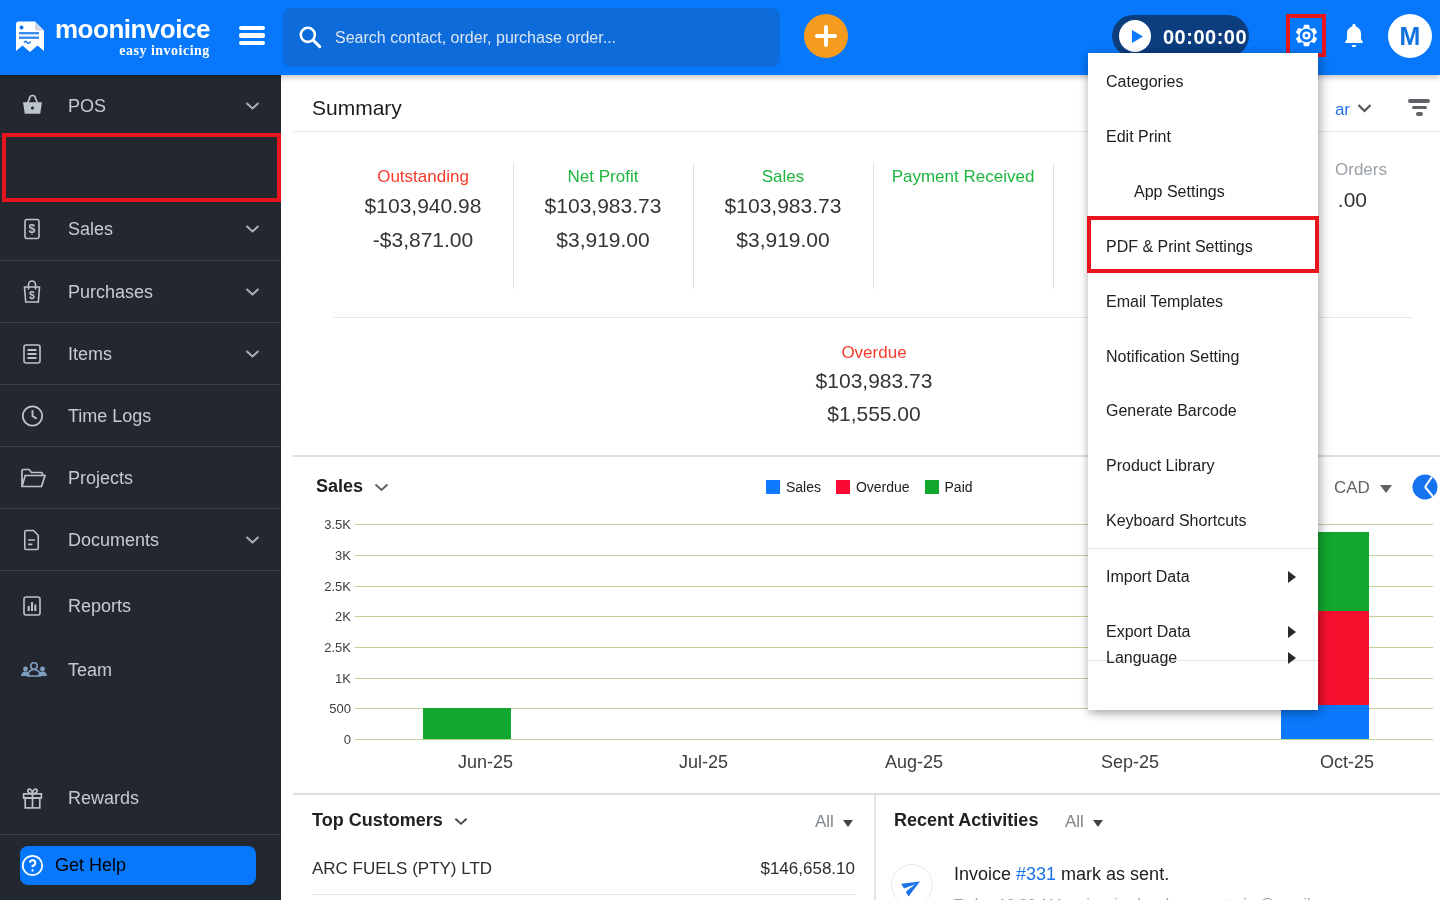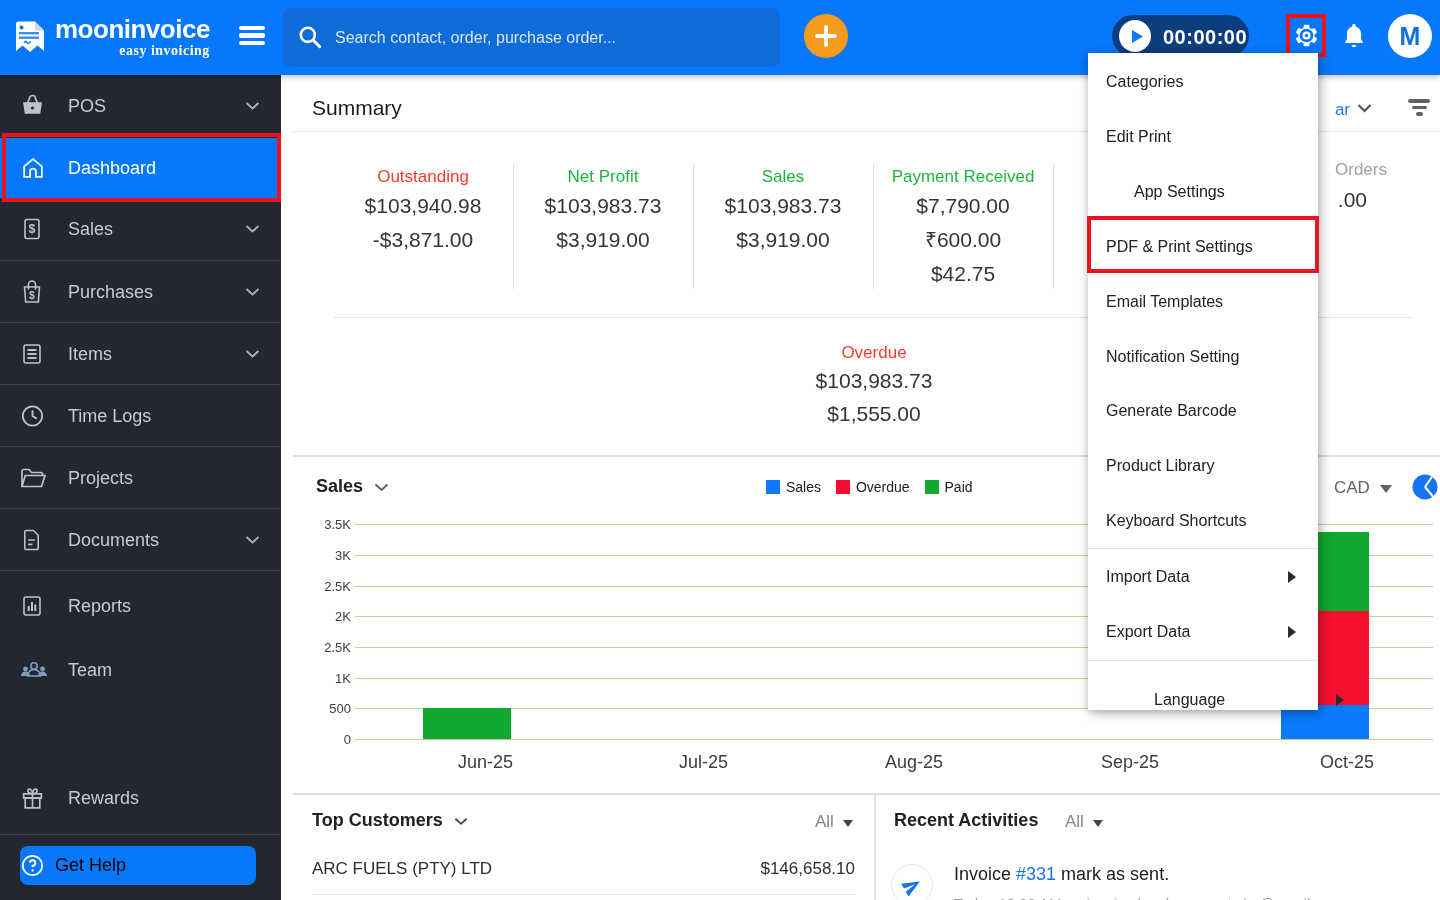--- a/index.html
+++ b/index.html
@@ -144,26 +144,20 @@
     <svg class="ic" width="25" height="24" viewBox="0 0 24 24" fill="none" stroke="#bdc3cb" stroke-width="1.7">
       <path d="M7 9 L9 4.5 A2.5 2.5 0 0 1 15 4.5 L17 9" fill="none"></path>
       <path d="M3.5 9 L20.5 9 L19 19 L5 19 Z" fill="#bdc3cb"></path>
       <circle cx="12" cy="14" r="1.6" fill="#232830" stroke="none"></circle>
     </svg>
     <div class="tx">POS</div>
     <svg class="ch" width="15" height="9" viewBox="0 0 15 9">
         <path d="M1.5 1.5 L7.5 7 L13.5 1.5" fill="none" stroke="#aab0b8" stroke-width="2"></path>
       </svg>
   </div>
-  <div id="dash-active" class="mi">
-    <svg class="ic" width="26" height="25" viewBox="0 0 24 24" fill="none" stroke="#fff" stroke-width="1.7">
-      <path d="M3.5 10.5 L12 3.5 L20.5 10.5 L20.5 20.5 L14.8 20.5 L14.8 15.5 A1.5 1.5 0 0 0 9.2 15.5 L9.2 20.5 L3.5 20.5 Z"></path>
-    </svg>
-    <div class="tx">Dashboard</div>
-  </div>
   <div id="dash-red"></div>
   <div class="mi div-b" style="top:123px;height:63px;">
     <svg class="ic" width="24" height="25" viewBox="0 0 24 24" fill="none" stroke="#bdc3cb" stroke-width="1.6">
       <rect x="5" y="2.5" width="14" height="19" rx="2"></rect>
       <text x="12" y="16.4" font-size="12.5" fill="#bdc3cb" stroke="none" text-anchor="middle" font-weight="bold" font-family="Liberation Sans">$</text>
     </svg>
     <div class="tx">Sales</div>
     <svg class="ch" width="15" height="9" viewBox="0 0 15 9">
         <path d="M1.5 1.5 L7.5 7 L13.5 1.5" fill="none" stroke="#aab0b8" stroke-width="2"></path>
       </svg>
@@ -271,21 +265,20 @@
   <div class="scol" style="left:220px;">
       <div class="lb green">Net Profit</div>
       <div class="vv">$103,983.73<br>$3,919.00</div>
     </div>
   <div class="scol" style="left:400px;">
       <div class="lb green">Sales</div>
       <div class="vv">$103,983.73<br>$3,919.00</div>
     </div>
   <div class="scol" style="left:580px;">
       <div class="lb green">Payment Received</div>
-      <div class="vv">$7,790.00<br>₹600.00<br>$42.75</div>
     </div>
   <div class="scol" style="left:760px;">
       <div class="lb red">Expenses</div>
       <div class="vv">$0.00</div>
     </div>
   <div style="position:absolute;left:1008px;top:85px;width:120px;text-align:center;">
       <div class="lb gray" style="font-size:17px;margin-bottom:9px;">Orders</div>
     </div>
   <div class="vv" style="position:absolute;left:954px;top:113px;width:120px;text-align:right;font-size:21px;color:#333537;">.00</div>
   <div class="sdiv" style="left:220px;"></div>
@@ -368,15 +361,15 @@
   <div class="dd" style="top:185px;">PDF &amp; Print Settings</div>
   <div class="dd" style="top:240px;">Email Templates</div>
   <div class="dd" style="top:295px;">Notification Setting</div>
   <div class="dd" style="top:349px;">Generate Barcode</div>
   <div class="dd" style="top:404px;">Product Library</div>
   <div class="dd" style="top:459px;">Keyboard Shortcuts</div>
   <div class="ddl" style="top:495px;"></div>
   <div class="dd" style="top:515px;">Import Data<span class="arr"></span></div>
   <div class="dd" style="top:570px;">Export Data<span class="arr"></span></div>
   <div class="ddl" style="top:607px;"></div>
-  <div class="dd" style="top:638px;margin-left:48px;">Language<span class="arr"></span></div>
+  <div class="dd" style="top:596px;">Language<span class="arr"></span></div>
 </div>
 <div id="pdf-red"></div>
 
 </body></html>

